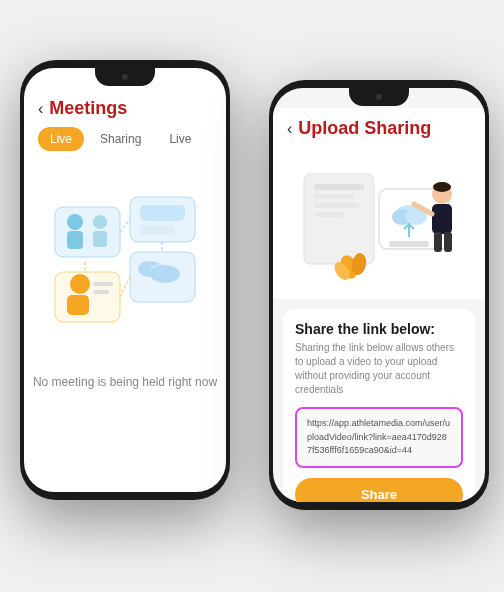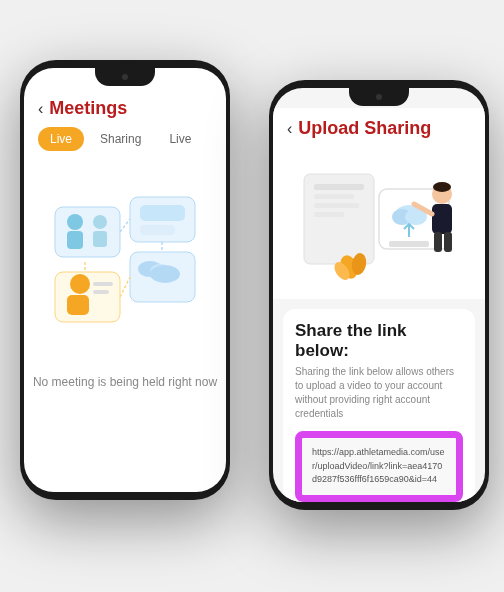--- a/index.html
+++ b/index.html
@@ -193,56 +193,56 @@
     }
 
     .share-section {
       background: #fff;
       margin: 10px 10px 0;
       border-radius: 12px;
       padding: 12px;
     }
 
     .share-title {
-      font-size: 17px;
+      font-size: 14px;
       font-weight: 700;
       color: #1a1a1a;
       margin-bottom: 4px;
     }
 
     .share-desc {
       font-size: 10px;
       color: #888;
       line-height: 1.4;
       margin-bottom: 10px;
     }
 
     .link-box {
       background: #f8f8f8;
-      border: 7px solid #d946ef;
+      border: 2px solid #d946ef;
       border-radius: 8px;
       padding: 8px 10px;
       font-size: 9px;
       color: #555;
       line-height: 1.5;
       margin-bottom: 10px;
       word-break: break-all;
     }
 
     .share-button {
       background: #f5a623;
       color: #fff;
       border: none;
       border-radius: 22px;
       width: 100%;
       padding: 9px;
       font-size: 13px;
       font-weight: 600;
       cursor: pointer;
-      text-align: left;
+      text-align: center;
     }
   </style>
 </head>
 <body>
 
 <div class="scene">
 
   <div class="phone phone-left">
 
     <div class="screen">
@@ -347,21 +347,21 @@
 
             <line x1="138" y1="55" x2="120" y2="45" stroke="#f5c5a0" stroke-width="5" stroke-linecap="round"></line>
 
             <rect x="140" y="73" width="8" height="20" rx="3" fill="#333"></rect>
             <rect x="150" y="73" width="8" height="20" rx="3" fill="#333"></rect>
           </svg>
         </div>
 
         <div class="share-section">
           <div class="share-title">Share the link below:</div>
-          <div class="share-desc">Sharing the link below allows others to upload a video to your account without providing right account credentials</div>
+          <div class="share-desc">Sharing the link below allows others to upload a video to your upload without providing your account credentials</div>
           <div class="link-box">https://app.athletamedia.com/user/uploadVideo/link?link=aea4170d9287f536fff6f1659ca90&amp;id=44</div>
           <button class="share-button">Share</button>
         </div>
 
       </div>
     </div>
   </div>
 
 </div>
 

